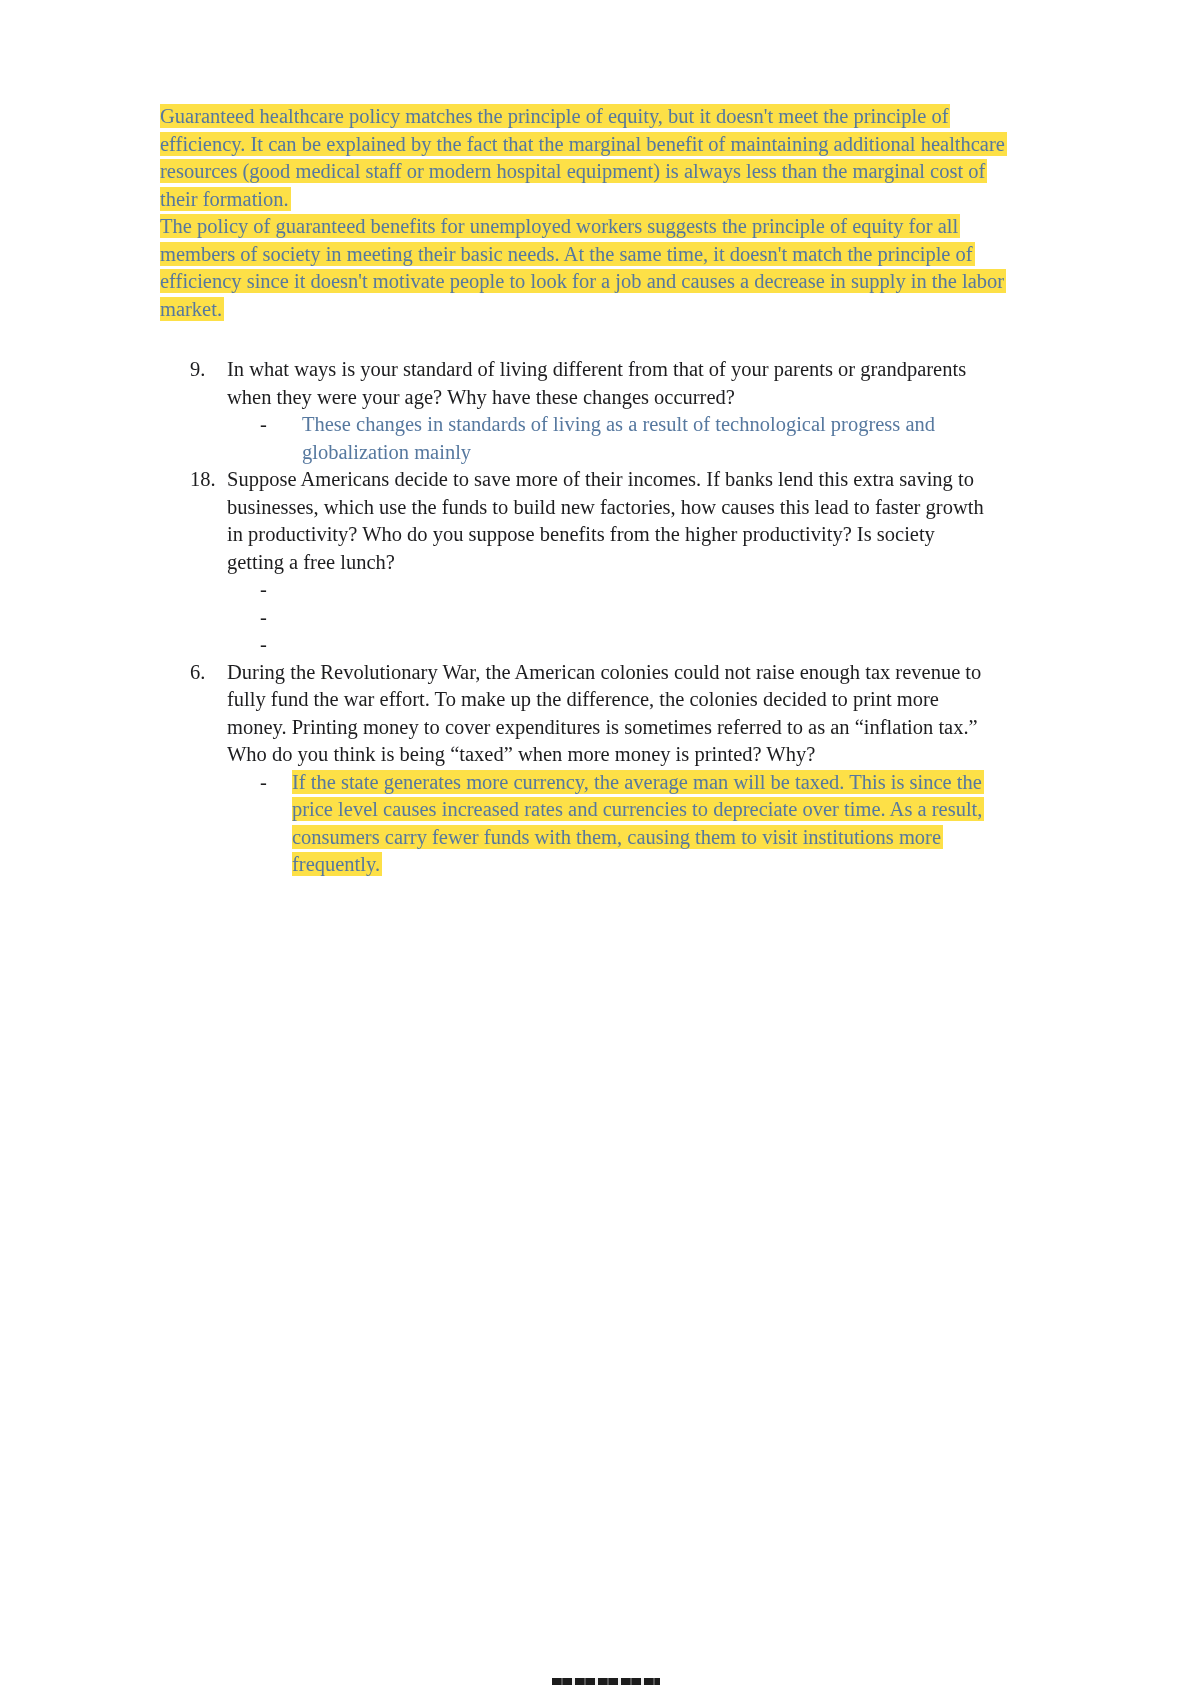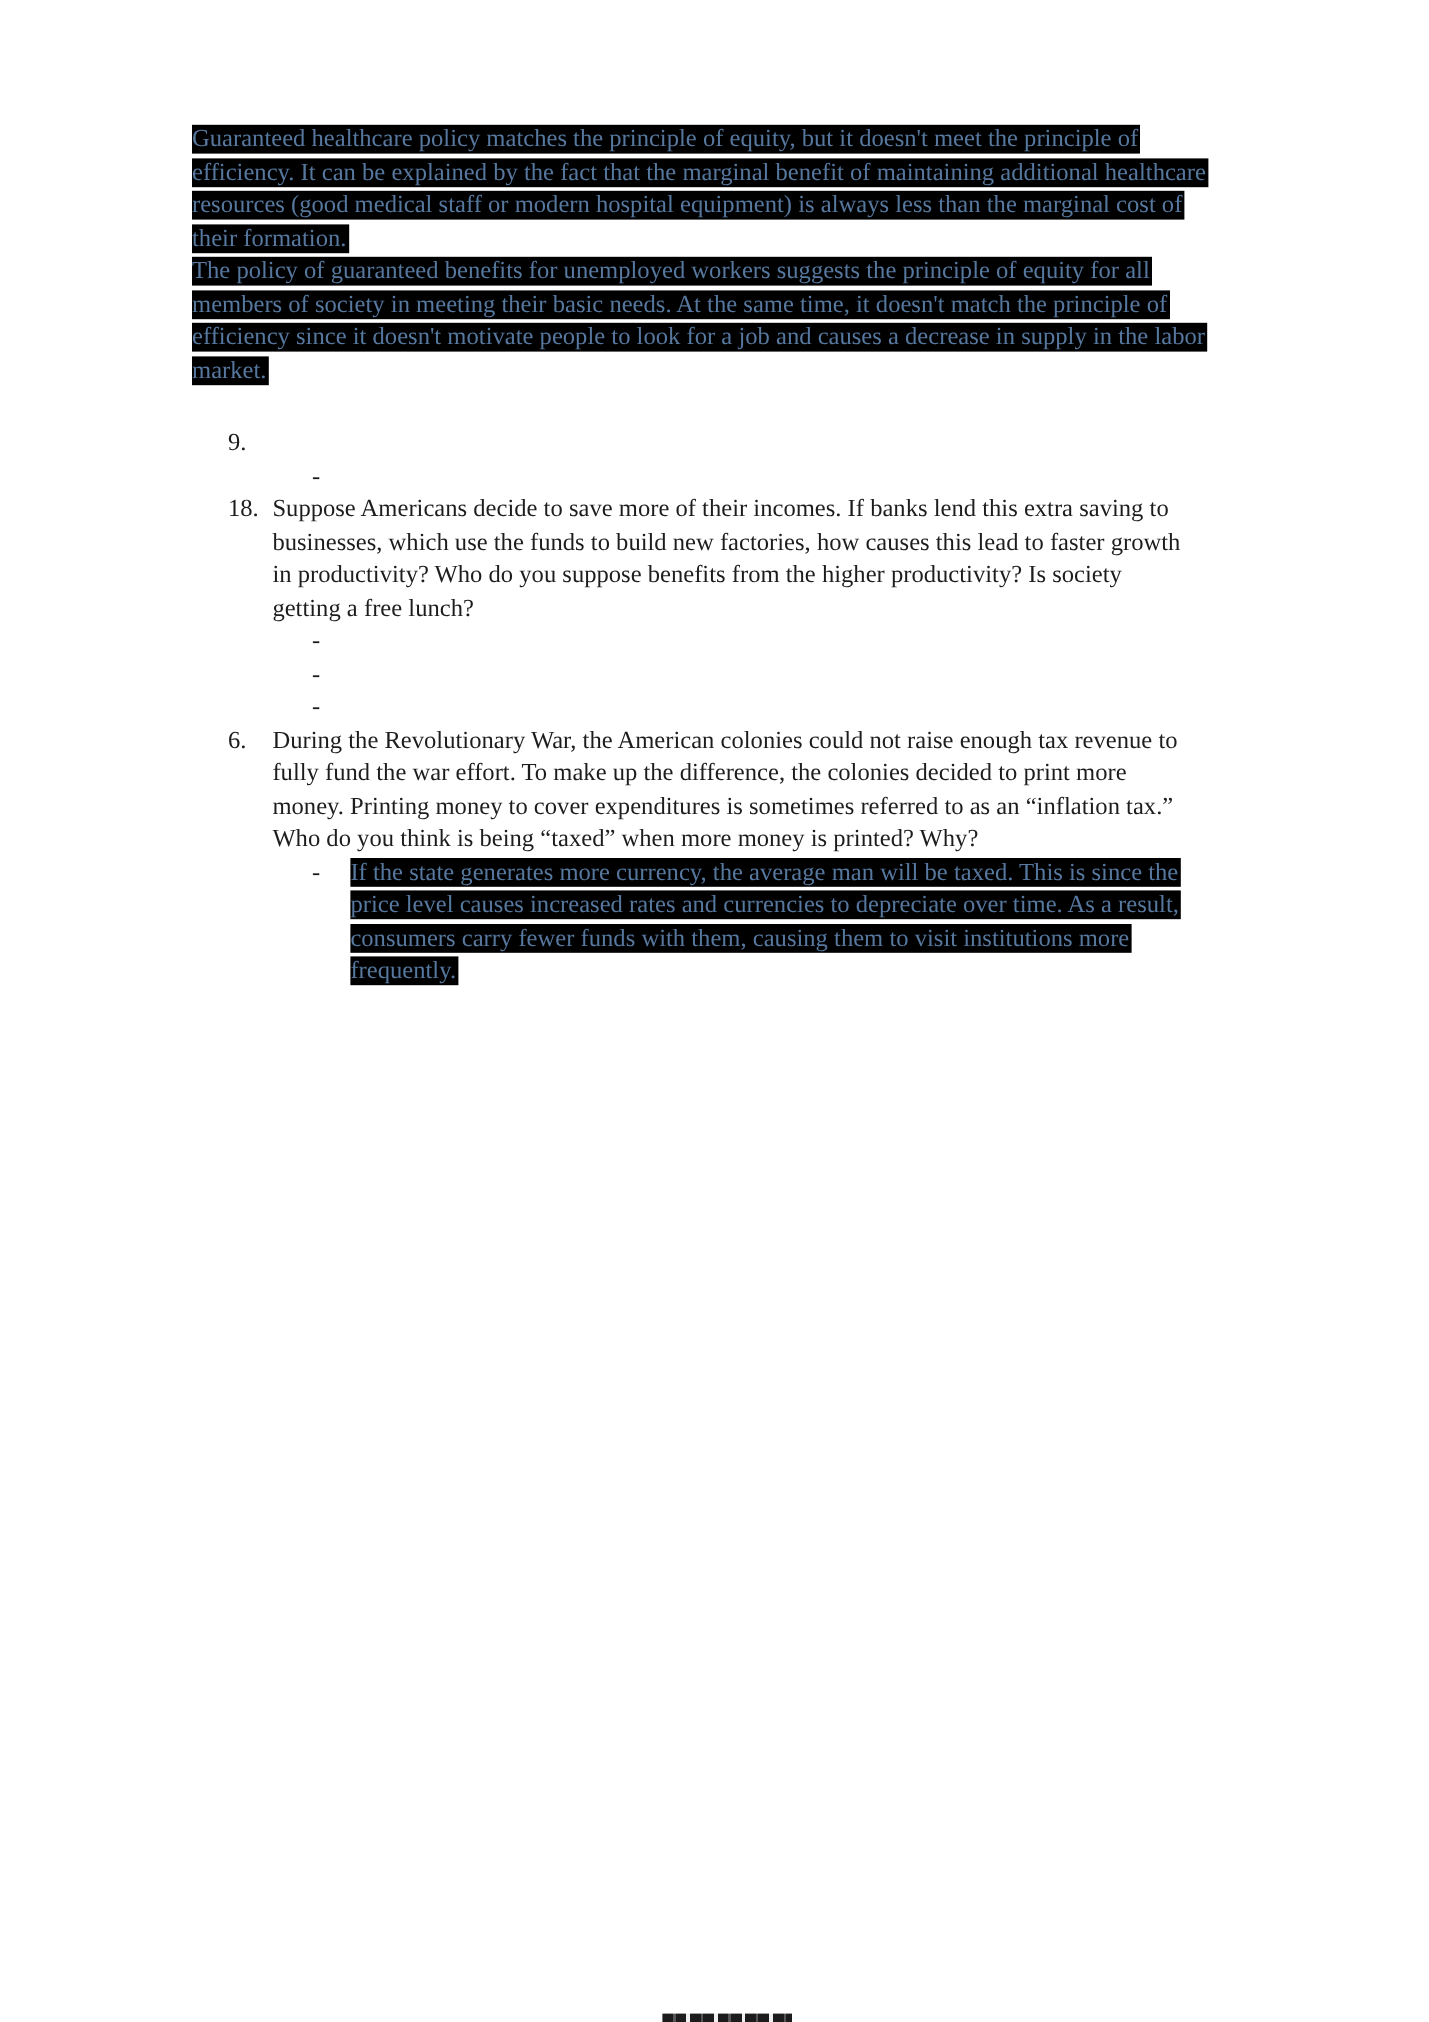--- a/index.html
+++ b/index.html
@@ -17,21 +17,21 @@
   .content {
     padding: 103px 146px 0 160px;
   }
   .intro {
     max-width: 848px;
   }
   .intro p {
     margin: 0;
   }
   .hl {
-    background: #000000;
+    background: #fde047;
     -webkit-box-decoration-break: clone;
     box-decoration-break: clone;
     padding: 1px 2px 1px 0;
   }
   .blue { color: #56789f; }
   .questions {
     margin-top: 33px;
     margin-left: 30px;
   }
   .q-row { display: flex; }
@@ -73,24 +73,26 @@
   <section class="intro">
     <p><span class="hl blue">Guaranteed healthcare policy matches the principle of equity, but it doesn't meet the principle of efficiency. It can be explained by the fact that the marginal benefit of maintaining additional healthcare resources (good medical staff or modern hospital equipment) is always less than the marginal cost of their formation.</span></p>
     <p><span class="hl blue">The policy of guaranteed benefits for unemployed workers suggests the principle of equity for all members of society in meeting their basic needs. At the same time, it doesn't match the principle of efficiency since it doesn't motivate people to look for a job and causes a decrease in supply in the labor market.</span></p>
   </section>
 
   <section class="questions">
 
     <div class="question">
       <div class="q-row">
         <span class="q-num">9.</span>
+        <div class="q-text">In what ways is your standard of living different from that of your parents or grandparents when they were your age? Why have these changes occurred?</div>
       </div>
       <div class="answers">
         <div class="answer">
           <span class="dash">-</span>
+          <div class="a-text blue indent-extra">These changes in standards of living as a result of technological progress and globalization mainly</div>
         </div>
       </div>
     </div>
 
     <div class="question">
       <div class="q-row">
         <span class="q-num">18.</span>
         <div class="q-text">Suppose Americans decide to save more of their incomes. If banks lend this extra saving to businesses, which use the funds to build new factories, how causes this lead to faster growth in productivity? Who do you suppose benefits from the higher productivity? Is society getting a free lunch?</div>
       </div>
       <div class="answers">

